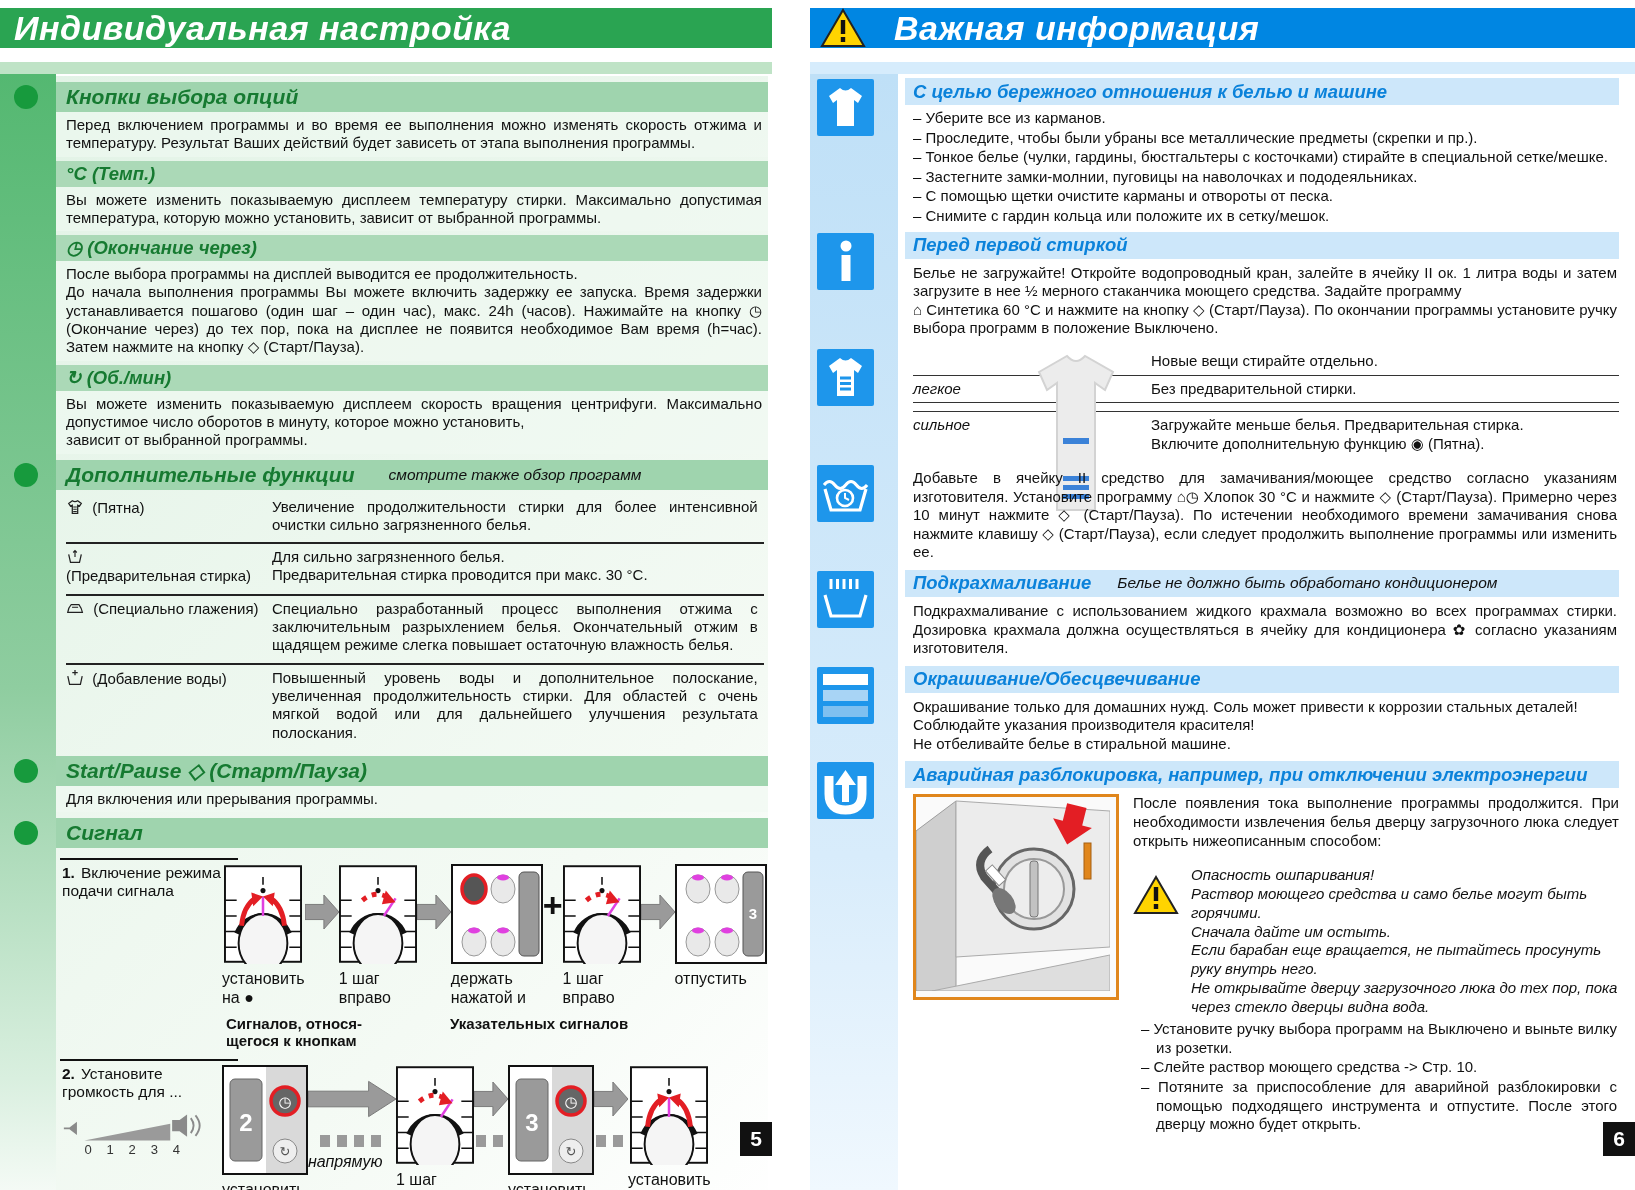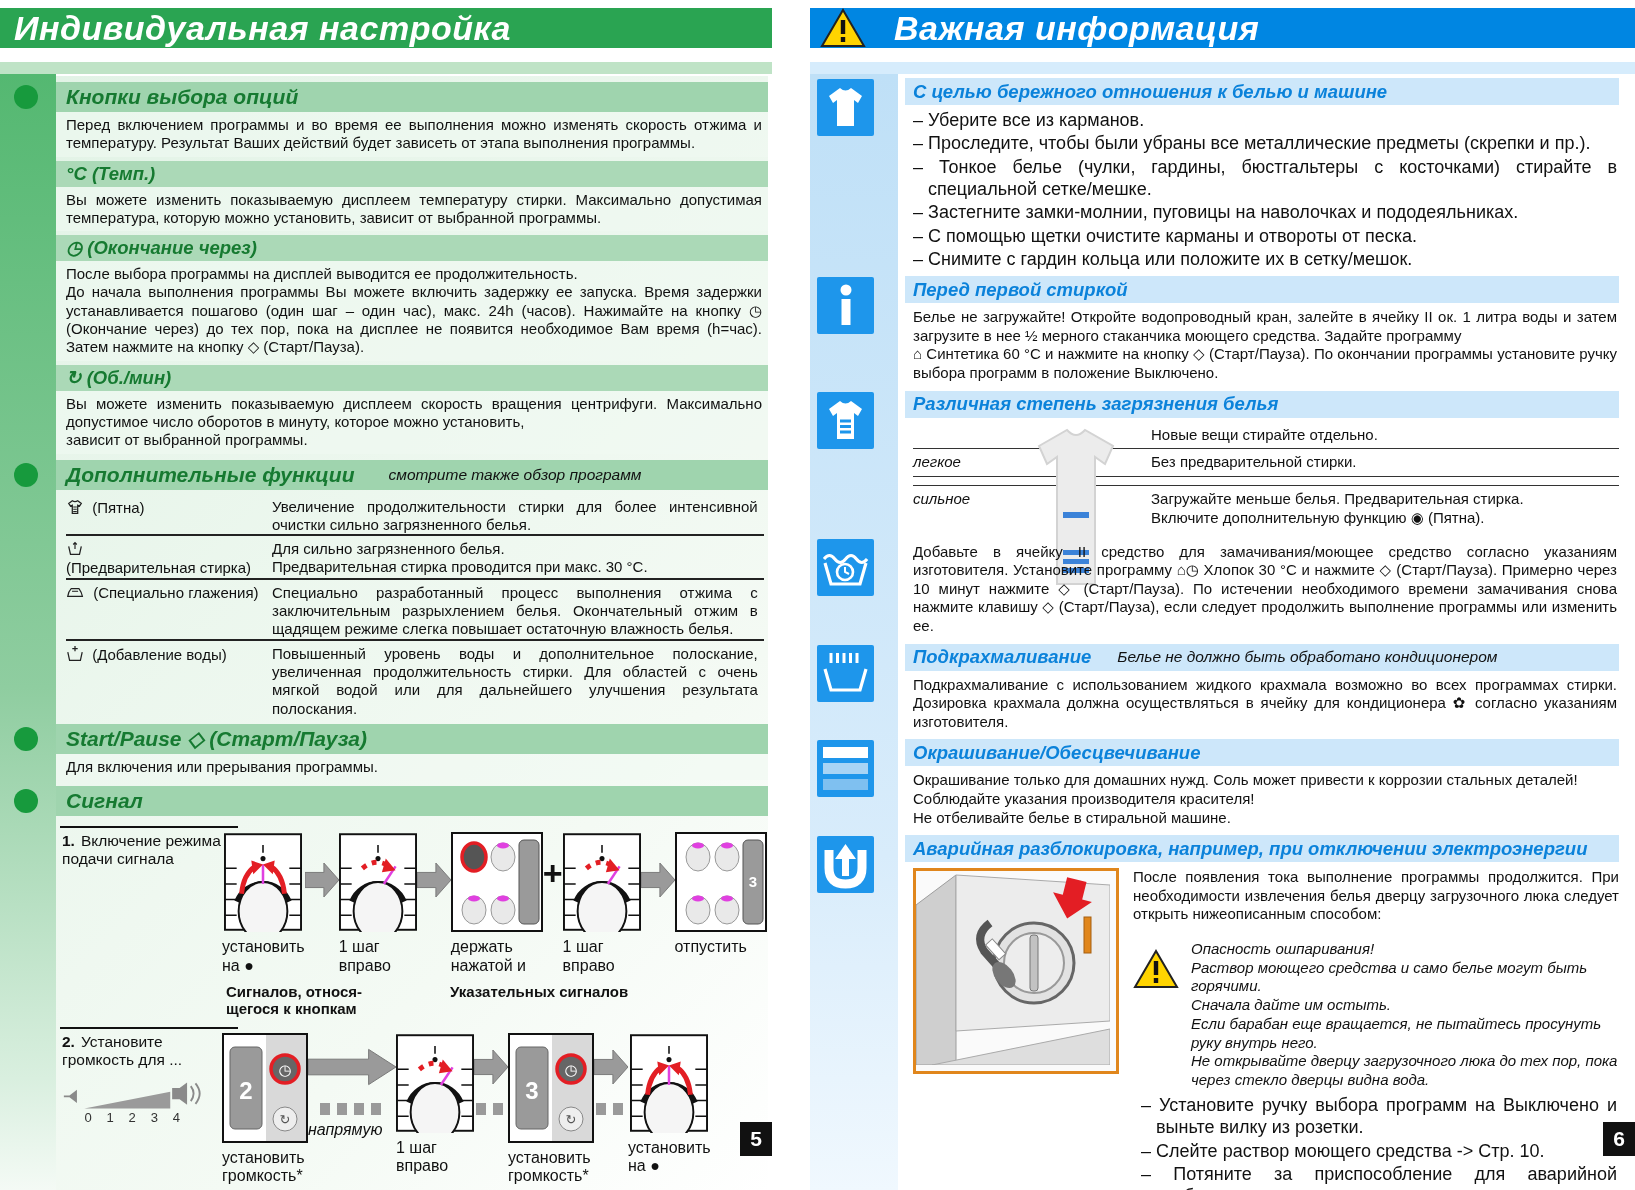--- a/index.html
+++ b/index.html
@@ -27,21 +27,21 @@
   .band-g{position:relative;background:#9fd4ae;min-height:30px;display:flex;align-items:center;
           color:#167a31;font-weight:bold;font-style:italic;font-size:21px;padding-left:10px;margin-top:6px;}
   .bullet{position:absolute;left:-42px;top:3px;width:24px;height:24px;border-radius:50%;background:#179a3d;}
   .sub-g{background:#abd9b7;min-height:26px;display:flex;align-items:center;color:#167a31;
          font-weight:bold;font-style:italic;font-size:18.5px;padding-left:10px;margin-top:4px;}
   .body-g{font-size:15px;line-height:1.22;text-align:justify;padding:4px 6px 4px 10px;
           white-space:pre-line;background:rgba(240,250,242,.55);}
   .note-i{font-style:italic;font-weight:normal;color:#111;font-size:15.5px;margin-left:34px;}
 
   table.extra{border-collapse:collapse;width:98%;margin:4px 0 2px 10px;font-size:15px;}
-  table.extra td{vertical-align:top;padding:4px 6px 0 0;line-height:1.22;text-align:justify;}
+  table.extra td{vertical-align:top;padding:4px 6px 8px 0;line-height:1.22;text-align:justify;}
   table.extra tr + tr td{border-top:2px solid #222;}
   td.fcol{width:200px;}
   .fico{display:inline-block;vertical-align:-3px;margin-right:4px;}
   .flabel{white-space:pre-line;}
 
   
   .steprule{width:178px;border-top:2.5px solid #111;margin:10px 0 0 4px;}
   .sigrow{display:flex;align-items:flex-start;margin-top:4px;}
   .sigl{width:160px;font-size:15.5px;padding-left:6px;flex:none;}
   .sigl .n{font-weight:bold;margin-right:6px;}
@@ -60,21 +60,21 @@
   
   .stripR{position:absolute;top:74px;bottom:0;left:0;width:88px;
           background:linear-gradient(#bfe0f7,#d8ecfb 70%,#f0f8fe);}
   .contR{position:absolute;top:76px;left:95px;width:714px;}
   .rsec{position:relative;margin-top:2px;}
   .ricon{position:absolute;left:-88px;top:1px;width:57px;height:57px;background:#1e96eb;border-radius:2px;}
   .band-b{background:#cde7fa;min-height:27px;display:flex;align-items:center;color:#0b82da;
           font-weight:bold;font-style:italic;font-size:18.5px;padding-left:8px;}
   .band-b .bnote{color:#111;font-weight:normal;font-size:15.5px;margin-left:26px;}
   .body-b{font-size:15px;line-height:1.24;text-align:justify;padding:5px 2px 6px 8px;white-space:pre-line;}
-  ul.dash{list-style:none;margin:4px 0 6px 0;padding:0 2px 0 8px;font-size:18px;line-height:1.24;}
+  ul.dash{list-style:none;margin:4px 0 6px 0;padding:0 2px 0 8px;font-size:15px;line-height:1.24;}
   ul.dash li{padding-left:15px;text-indent:-15px;margin:1px 0;text-align:justify;}
 
   .soiltbl{position:relative;margin:4px 0 6px 8px;font-size:15px;}
   .srow{display:flex;align-items:flex-start;border-top:1.5px solid #333;}
   .srow.first{border-top:none;}
   .srow .sl{width:88px;flex:none;padding:4px 0;font-style:italic;}
   .srow .sg{width:150px;flex:none;}
   .srow .st{flex:1;padding:4px 0;line-height:1.25;white-space:pre-line;}
   .shirtbg{position:absolute;left:88px;top:2px;}
 
@@ -446,23 +446,20 @@
           </div>
         <div class="body-b">Белье не загружайте! Откройте водопроводный кран, залейте в ячейку II ок. 1 литра воды и затем загрузите в нее ½ мерного стаканчика моющего средства. Задайте программу
 ⌂ Синтетика 60 °C и нажмите на кнопку ◇ (Старт/Пауза). По окончании программы установите ручку выбора программ в положение Выключено.</div>
       </div>
 
       <div class="rsec">
         <svg class="ricon" viewBox="0 0 57 57">
           <path d="M12 17 L23 9 Q28.5 14 34 9 L45 17 L41 24 L37 21 V47 H20 V21 L16 24 Z" fill="#fff"></path>
           <path d="M23 29h11M23 34.5h11M23 40h11" stroke="#1e96eb" stroke-width="3.2"></path>
         </svg>
-        <div class="band-b">
-            <span>Различная  степень  загрязнения  белья</span>
-          </div>
         <div class="soiltbl">
           <svg class="shirtbg" width="150" height="168" viewBox="0 0 150 168">
             <path d="M38 22 L66 6 Q75 16 84 6 L112 22 L104 40 L94 33 V160 H56 V33 L46 40 Z" fill="#ececec" stroke="#d3d3d3" stroke-width="2"></path>
             <rect x="62" y="88" width="26" height="6" fill="#3b82d8"></rect>
             <rect x="62" y="126" width="26" height="5" fill="#3b82d8"></rect>
             <rect x="62" y="135" width="26" height="5" fill="#3b82d8"></rect>
             <rect x="62" y="144" width="26" height="5" fill="#3b82d8"></rect>
           </svg>
           <div class="srow first">
             <div class="sl"></div>

